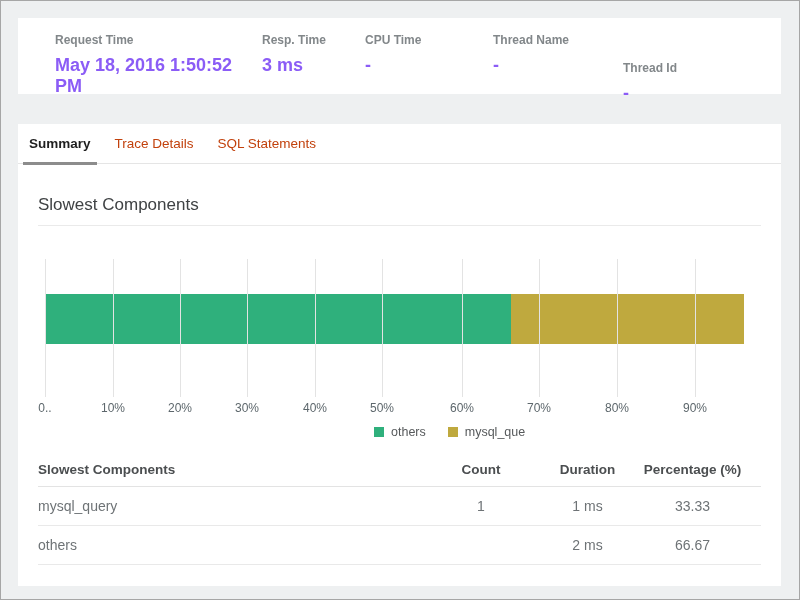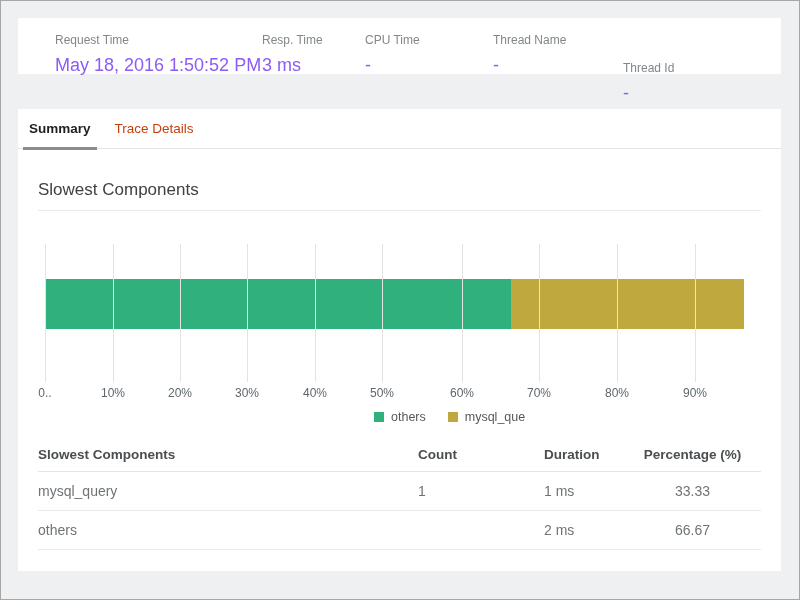--- a/index.html
+++ b/index.html
@@ -8,37 +8,38 @@
     font-family: "Liberation Sans", sans-serif;
     background: #eef0f1;
     border: 1px solid #a6a6a6;
     position: relative;
     overflow: hidden;
   }
 
   
   .info-card {
     position: absolute; left: 17px; top: 17px;
-    width: 763px; height: 56px;
+    width: 763px; height: 76px;
     background: #ffffff;
     display: flex;
     padding: 15px 0 0 37px;
+    font-weight: bold;
   }
   .info-field { flex: 0 0 auto; }
   .info-field.f0 { width: 207px; }
   .info-field.f1 { width: 103px; }
   .info-field.f2 { width: 128px; }
   .info-field.f3 { width: 130px; }
   .info-field.f4 { width: auto; margin-top: 28px; }
   .info-label { font-size: 12px; color: #82878a; line-height: 14px; }
   .info-value { font-size: 18px; color: #8b5cf6; margin-top: 8px; }
 
   
   .main-card {
-    position: absolute; left: 17px; top: 108px;
+    position: absolute; left: 17px; top: 123px;
     width: 763px; height: 462px;
     background: #ffffff;
   }
 
   
   .tabs {
     display: flex; align-items: stretch;
     height: 40px; padding-left: 5px;
     border-bottom: 1px solid #e5e5e5;
   }
@@ -106,21 +107,21 @@
     height: 32px; vertical-align: middle;
     border-bottom: 1px solid #e3e3e3;
     text-align: left;
   }
   .cmp-table td {
     font-size: 14px; color: #6e7376;
     height: 39px; vertical-align: middle;
     border-bottom: 1px solid #e9e9e9;
     text-align: left;
   }
-  .cmp-table th.num, .cmp-table td.num { text-align: left; }
+  .cmp-table th.num, .cmp-table td.num { text-align: center; }
   .cmp-table th.pct, .cmp-table td.pct { text-align: center; padding-right: 7px; }
 </style>
 </head>
 <body>
 
 <div class="info-card">
   <div class="info-field f0">
     <div class="info-label">Request Time</div>
     <div class="info-value">May 18, 2016 1:50:52 PM</div>
   </div>
@@ -140,20 +141,21 @@
     <div class="info-label">Thread Id</div>
     <div class="info-value">-</div>
   </div>
 </div>
 
 <div class="main-card">
 
   <div class="tabs">
     <div class="tab active">Summary</div>
     <div class="tab">Trace Details</div>
+    <div class="tab">SQL Statements</div>
   </div>
 
   <div class="section-title">Slowest Components</div>
 
   <div class="chart-area">
     <div class="hbar">
       <div class="bar-seg" style="width: 466px; background: rgb(47, 176, 124);"></div>
       <div class="bar-seg" style="width: 233px; background: rgb(191, 169, 62);"></div>
     </div>
   <div class="gridline" style="left: 0px;"></div>

